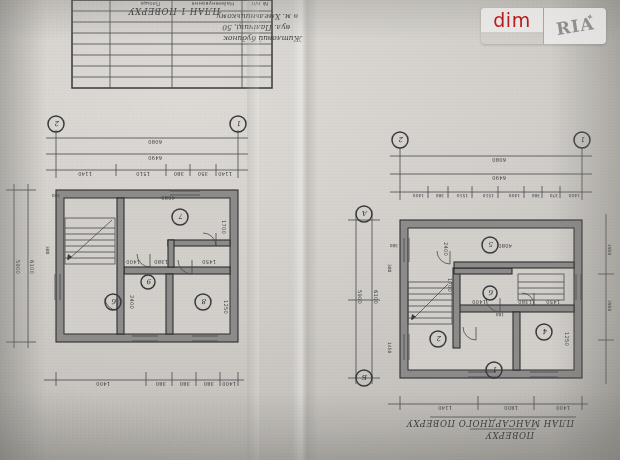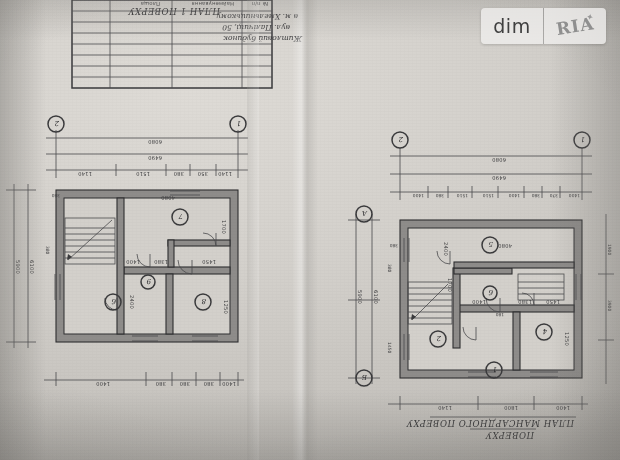--- a/index.html
+++ b/index.html
@@ -44,22 +44,22 @@
   .dimtxt-s{fill:#3d3d3f;font-family:"DejaVu Sans",sans-serif;font-size:4.4px;}
   .roomnum{fill:#2e2e30;font-family:"DejaVu Serif",serif;font-size:7px;font-style:italic;}
   .axistxt{fill:#2e2e30;font-family:"DejaVu Serif",serif;font-size:7px;font-style:italic;}
   .hand{fill:#3a3a3c;font-family:"DejaVu Serif",serif;font-size:7.5px;font-style:italic;}
   .title{fill:#2e2e30;font-family:"DejaVu Serif",serif;font-size:8.5px;font-style:italic;letter-spacing:.6px;}
 
   
   .wm{position:absolute;left:481px;top:8px;display:flex;align-items:stretch;
       border-radius:4px;overflow:hidden;box-shadow:0 1px 3px rgba(0,0,0,.18);}
   .wm-cell{background:rgba(238,237,235,.82);display:flex;align-items:center;justify-content:center;}
-  .wm-dim{width:62px;height:36px;font-family:"DejaVu Sans",sans-serif;font-size:19px;
-          color:#404040;letter-spacing:.5px;}
+  .wm-dim{width:62px;height:24px;font-family:"DejaVu Sans",sans-serif;font-size:19px;
+          color:#b91c1c;letter-spacing:.5px;}
   .wm-sep{width:1px;background:rgba(140,140,140,.55);}
   .wm-ria{width:62px;height:36px;position:relative;}
   .wm-ria span{font-family:"DejaVu Serif",serif;font-size:17px;font-weight:bold;color:#8f8f8f;
           transform:rotate(-9deg);display:inline-block;letter-spacing:1px;}
   .wm-star{position:absolute;right:12px;top:4px;font-size:9px;color:#9a9a9a;transform:rotate(12deg);}
 </style>
 </head>
 <body>
 
 <div id="shot">

